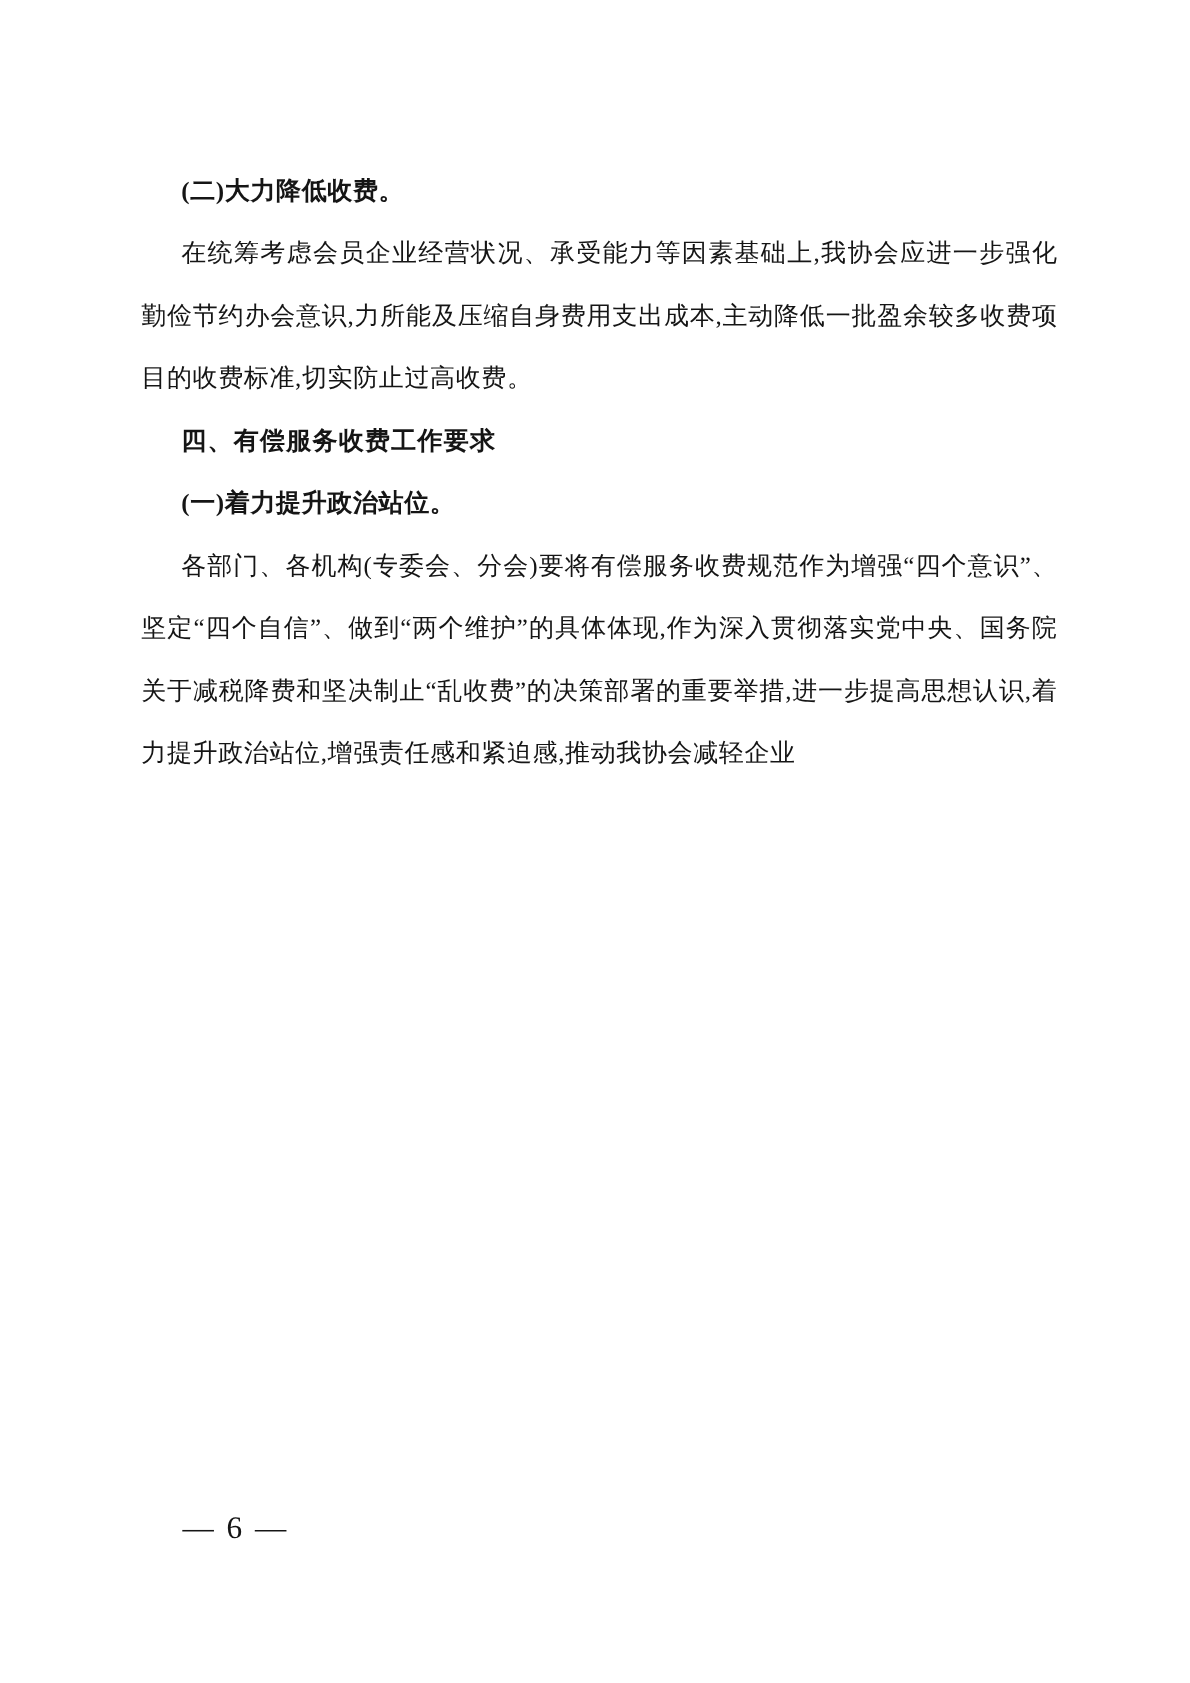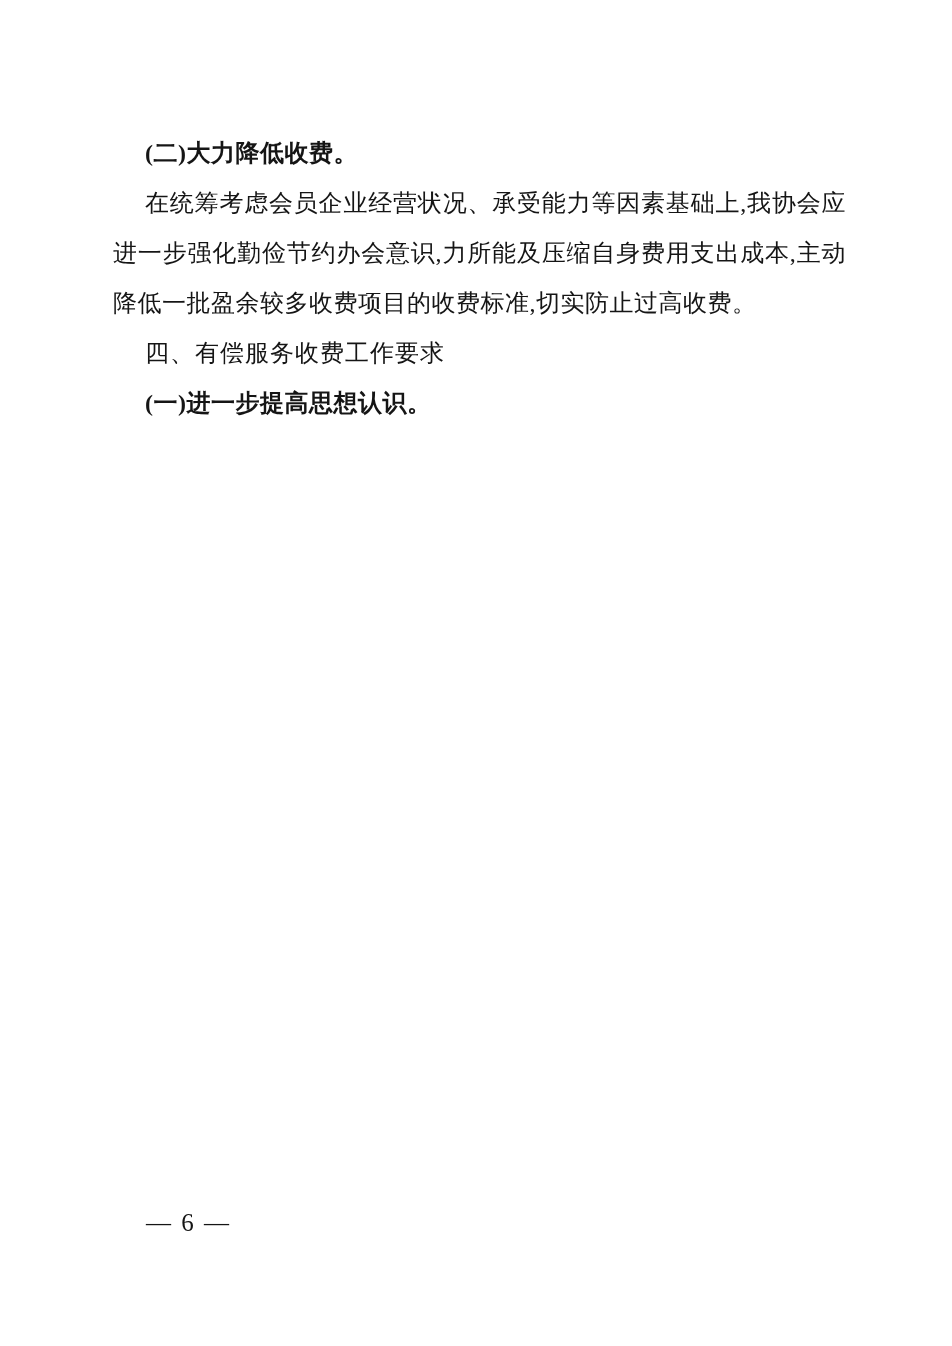--- a/index.html
+++ b/index.html
@@ -16,35 +16,35 @@
     overflow: hidden;
   }
   .page-body {
     position: absolute;
     left: 113px;
     top: 128px;
     width: 733px;
   }
   .doc-line {
     margin: 0;
-    font-size: 24px;
+    font-size: 20px;
     line-height: 50px;
     text-align: justify;
     text-indent: 32px;
     letter-spacing: 0.5px;
     word-break: break-all;
   }
   .doc-paragraph {
     font-weight: normal;
   }
   .doc-subheading {
     font-weight: bold;
   }
   .doc-section-heading {
-    font-weight: normal;
+    font-weight: bold;
     font-family: "Liberation Sans", "DejaVu Sans", sans-serif;
     letter-spacing: 1px;
   }
   .page-footer {
     position: absolute;
     left: 146px;
     top: 1206px;
     font-size: 25px;
     line-height: 34px;
     letter-spacing: 2px;
@@ -58,17 +58,18 @@
   <p class="doc-line doc-subheading">(二)大力降低收费。</p>
 
   <p class="doc-line doc-paragraph">在统筹考虑会员企业经营状况、承受能力等因素基础上,我协会应进一步强化勤俭节约办会意识,力所能及压缩自身费用支出成本,主动降低一批盈余较多收费项目的收费标准,切实防止过高收费。</p>
 
 
 
 
 
   <p class="doc-line doc-section-heading">四、有偿服务收费工作要求</p>
 
-  <p class="doc-line doc-subheading">(一)进一步提高思想认识。</p>
+  <p class="doc-line doc-subheading">(一)着力提升政治站位。</p>
 
+  <p class="doc-line doc-paragraph">各部门、各机构(专委会、分会)要将有偿服务收费规范作为增强“四个意识”、坚定“四个自信”、做到“两个维护”的具体体现,作为深入贯彻落实党中央、国务院关于减税降费和坚决制止“乱收费”的决策部署的重要举措,进一步提高思想认识,着力提升政治站位,增强责任感和紧迫感,推动我协会减轻企业</p>
 </div>
 
 <div class="page-footer">— 6 —</div>
 
 </body></html>

